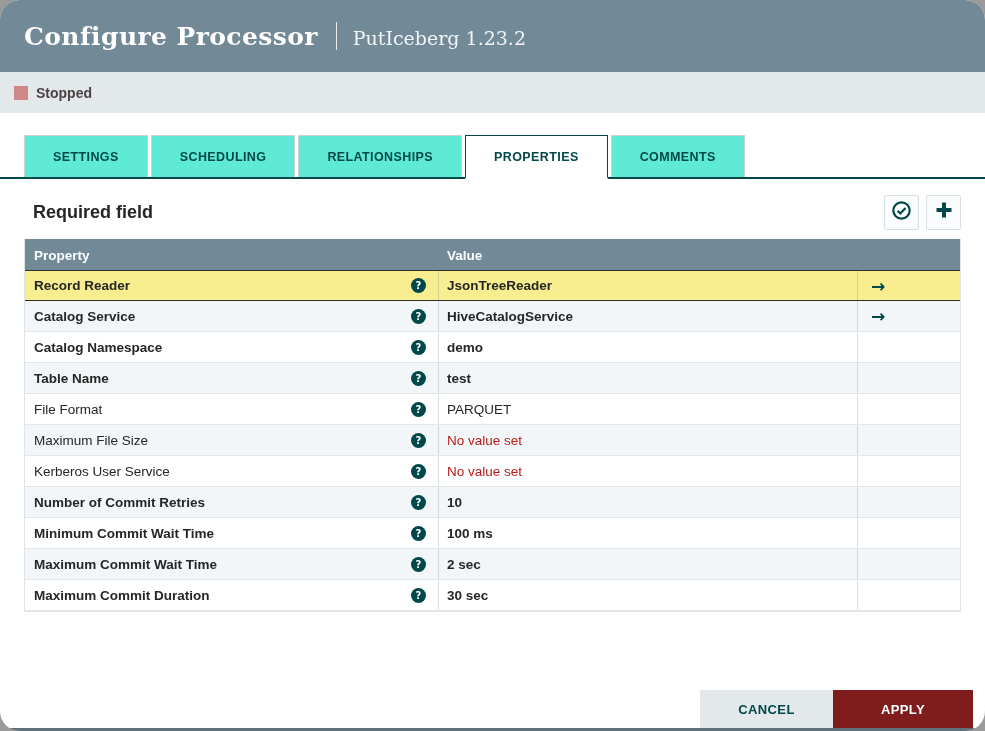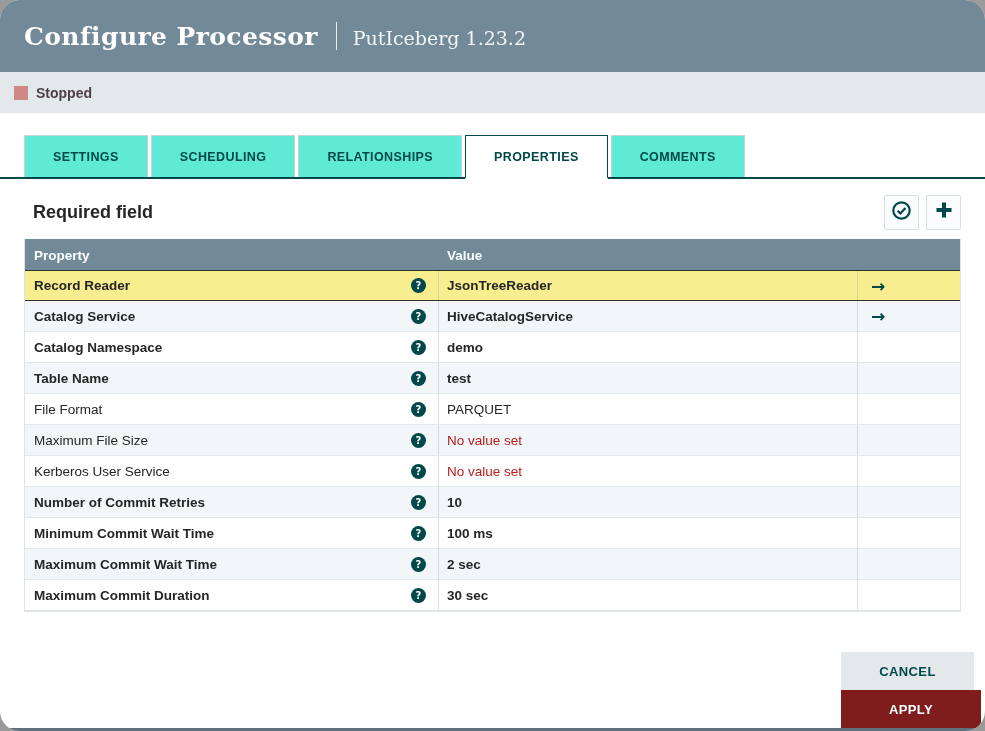--- a/index.html
+++ b/index.html
@@ -100,21 +100,21 @@
   .help-icon {
     width:15px; height:15px; border-radius:50%; background:#004849;
     color:#ffffff; font-size:10px; font-weight:bold; line-height:15px;
     display:flex; align-items:center; justify-content:center; flex:none;
     font-family:"DejaVu Sans",sans-serif; cursor:pointer;
   }
   .goto-arrow { color:#004849; font-weight:bold; font-size:17px; cursor:pointer;
     font-family:"DejaVu Sans",sans-serif; }
 
   
-  .footer-buttons { position:absolute; right:4px; bottom:3px; display:flex;flex-direction:column; }
+  .footer-buttons { position:absolute; right:12px; bottom:3px; display:flex; }
   .btn {
     height:38px; display:flex; align-items:center; justify-content:center;
     font-weight:bold; font-size:13px; letter-spacing:.4px; border:none; cursor:pointer;
     font-family:"Liberation Sans","DejaVu Sans",sans-serif;
   }
   .btn-cancel { width:133px; background:#E3E8EB; color:#004849; }
   .btn-apply  { width:140px; background:#7f1d1d; color:#ffffff; }
 
   .bottom-strip { position:absolute; left:0; right:0; bottom:0; height:3px; background:#60717B; }
 </style>

